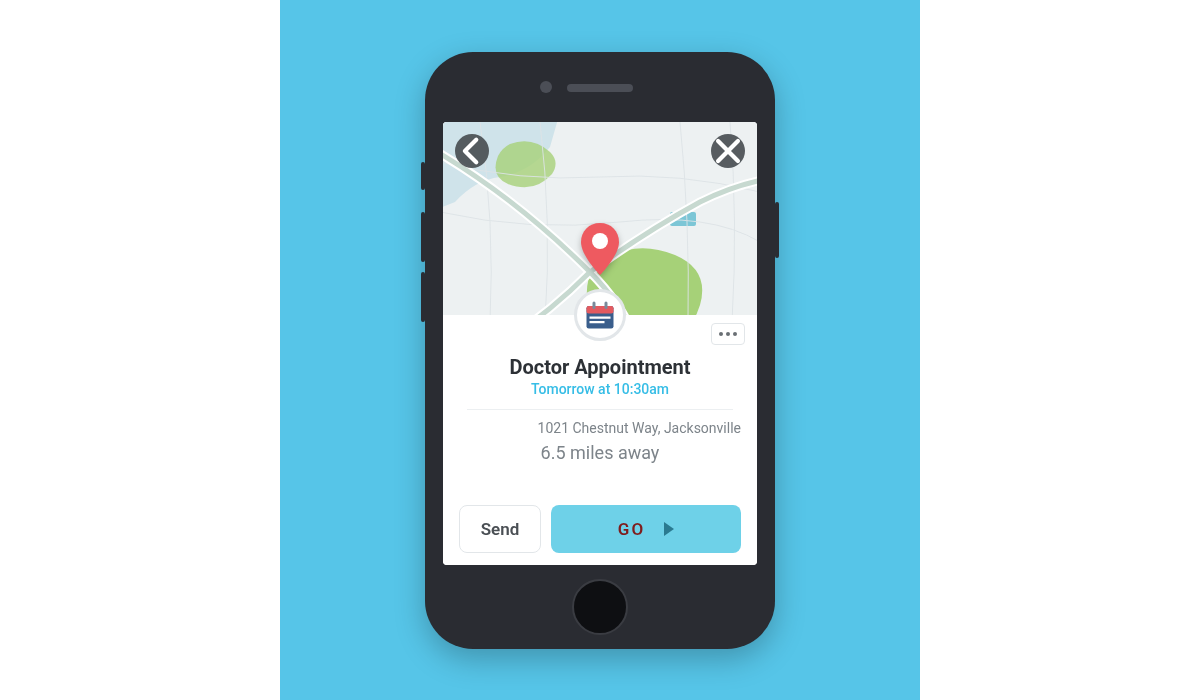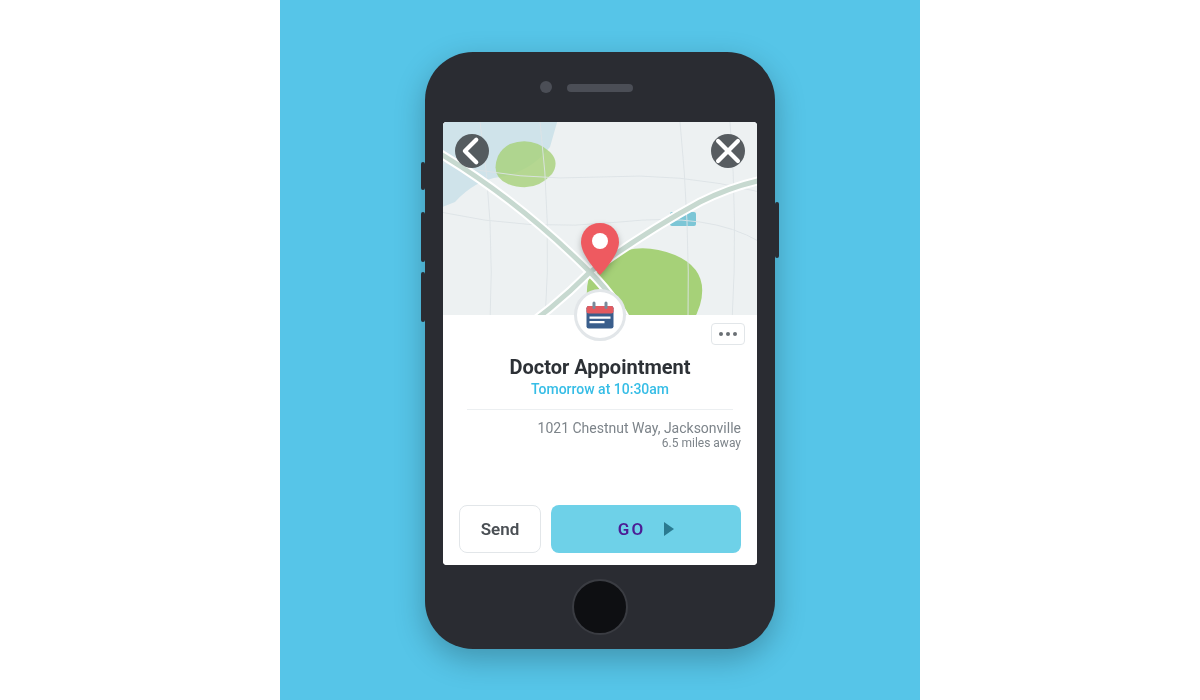--- a/index.html
+++ b/index.html
@@ -145,24 +145,24 @@
     margin:12px 8px 10px 8px;
     height:1px;
     background:#eceff1;
   }
   .address {
     text-align:right;
     font-size:14px;
     color:#7d848a;
   }
   .distance {
-    text-align:right;
-    font-size:12px;
+    text-align:center;
+    font-size:18px;
     color:#7d848a;
-    margin-top:0;
+    margin-top:6px;
   }
   .actions {
     margin-top:auto;
     display:flex;
     gap:10px;
     padding-top:12px;
   }
   .btn {
     height:48px;
     border-radius:8px;
@@ -173,21 +173,21 @@
   }
   .btn-send {
     flex:0 0 82px;
     background:#fff;
     border:1px solid #e2e6e9;
     color:#4a4f54;
   }
   .btn-go {
     flex:1;
     background:#6ed1e8;
-    color:#4c1d95;
+    color:#7f1d1d;
     letter-spacing:2px;
     gap:19px;
   }
   .btn-go .tri {
     width:0; height:0;
     border-left:10px solid #2a7a90;
     border-top:7px solid transparent;
     border-bottom:7px solid transparent;
   }
 </style>

